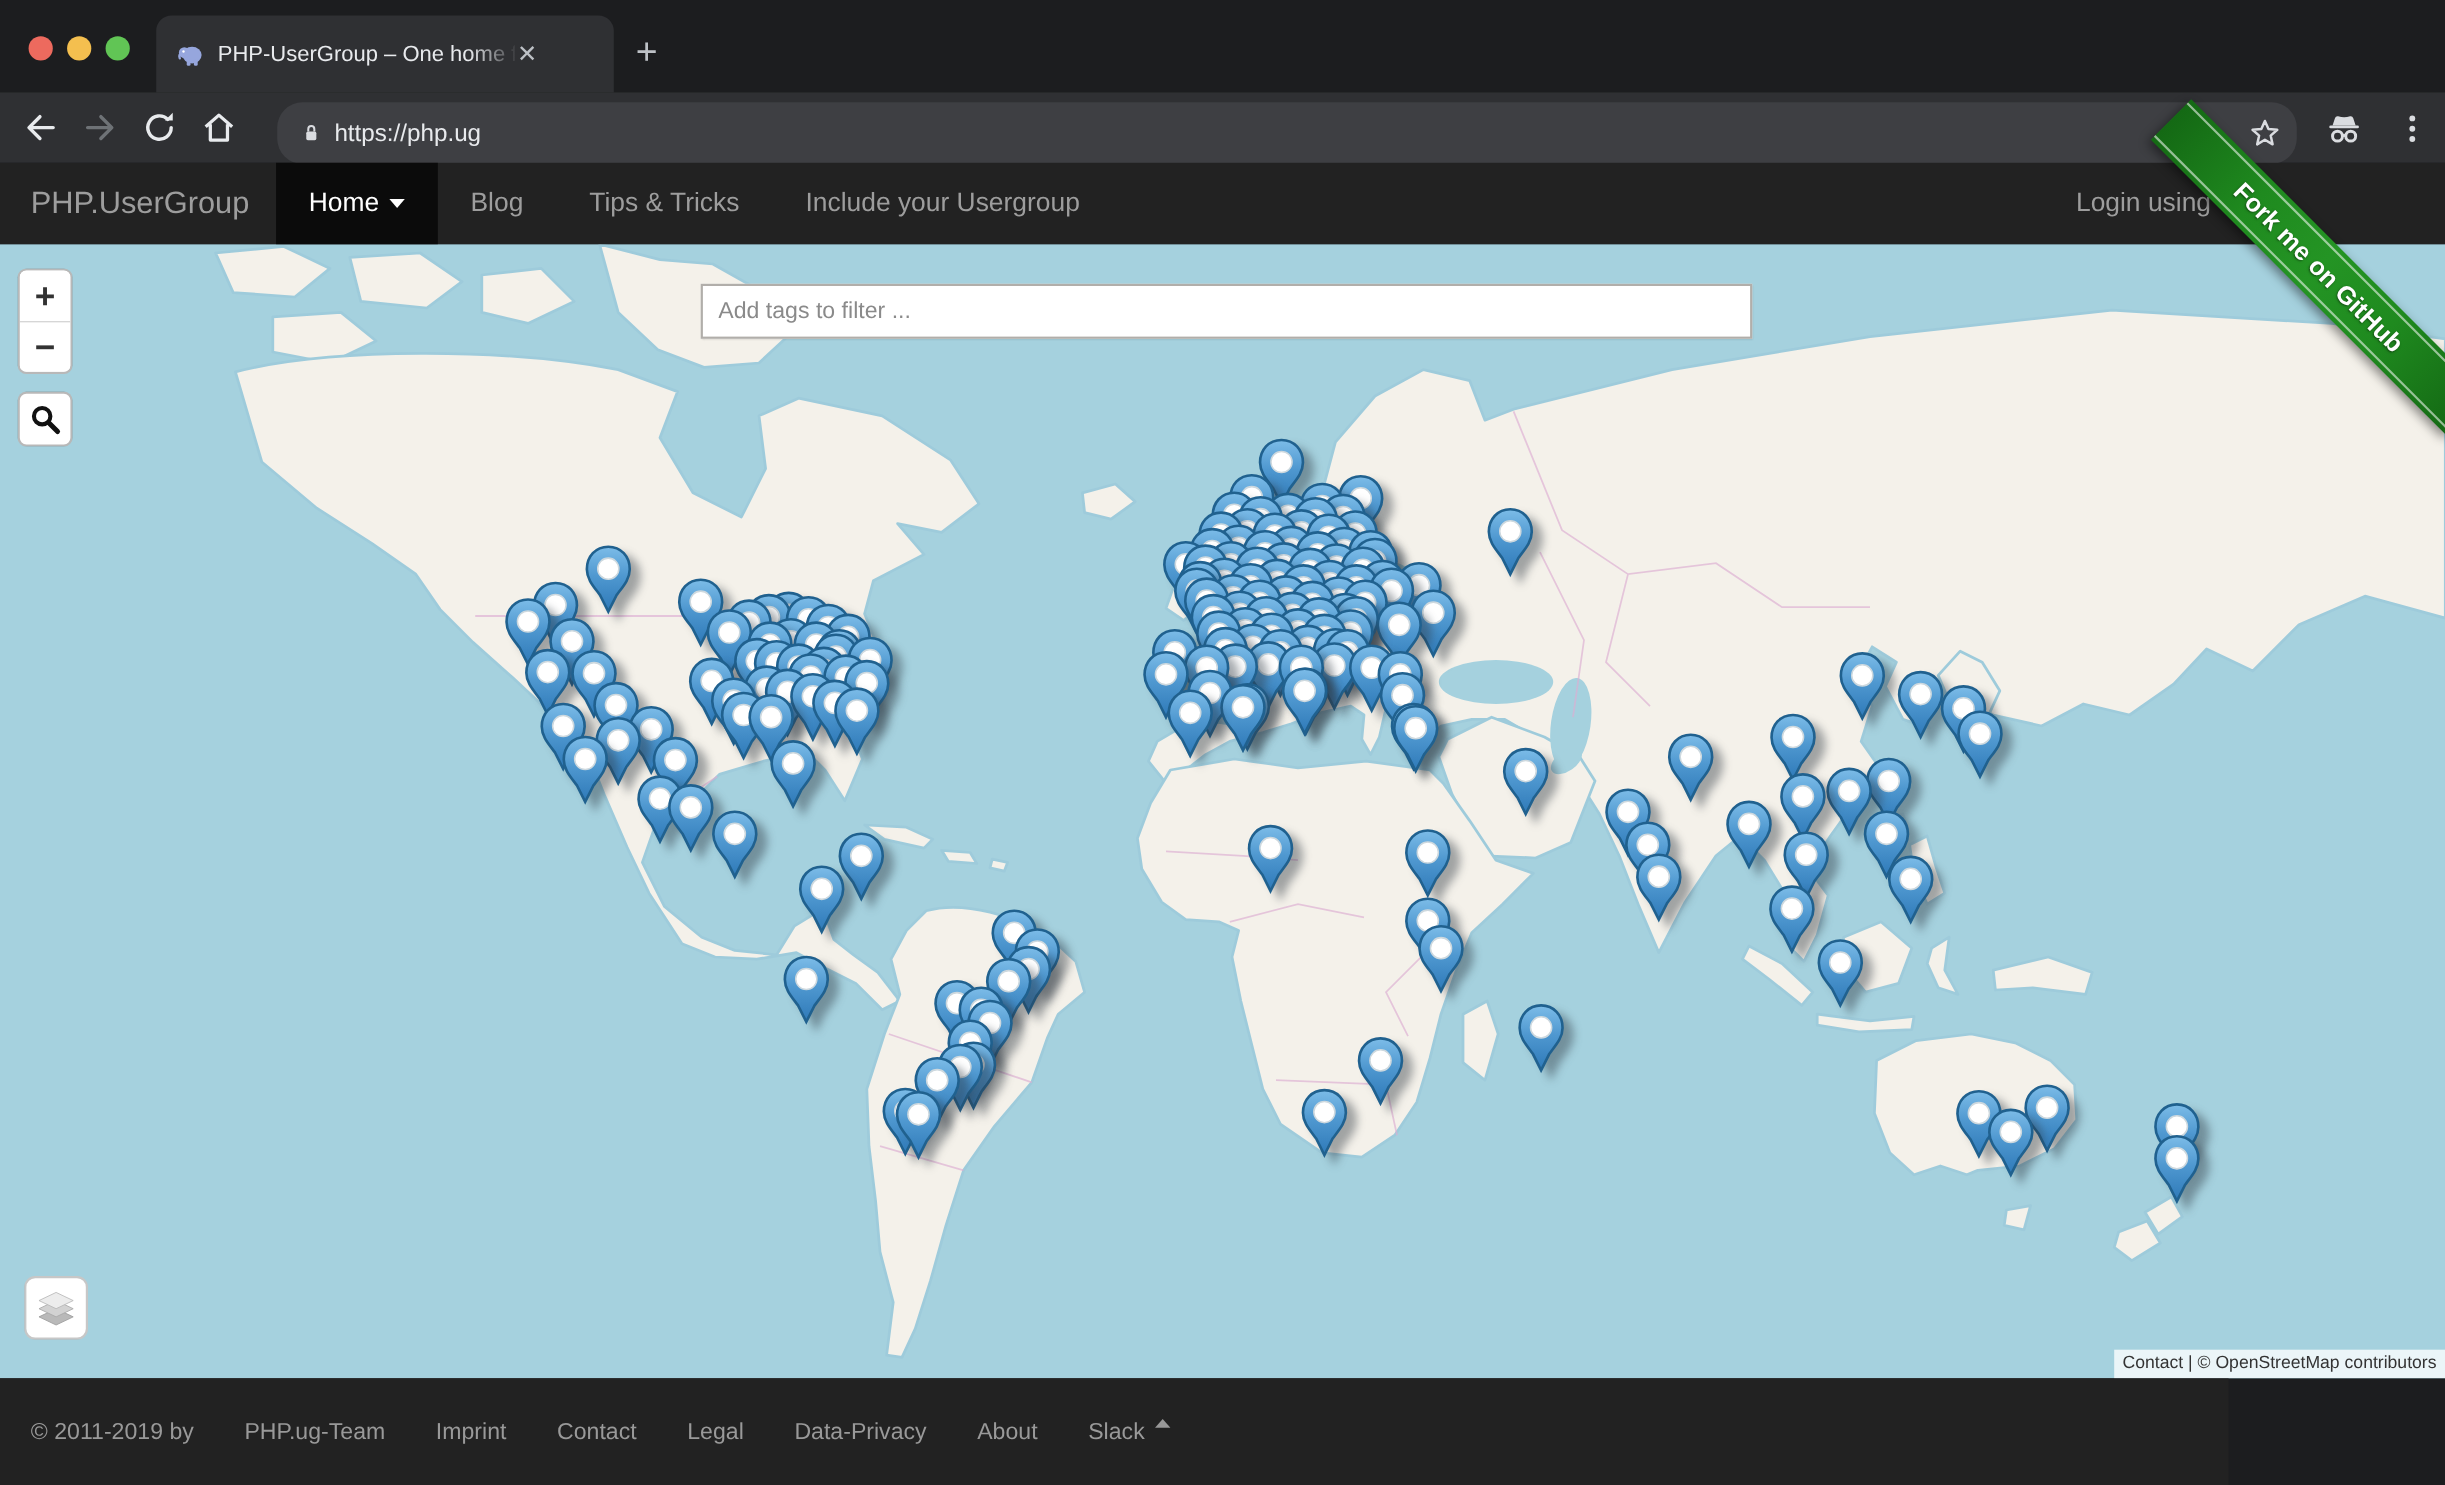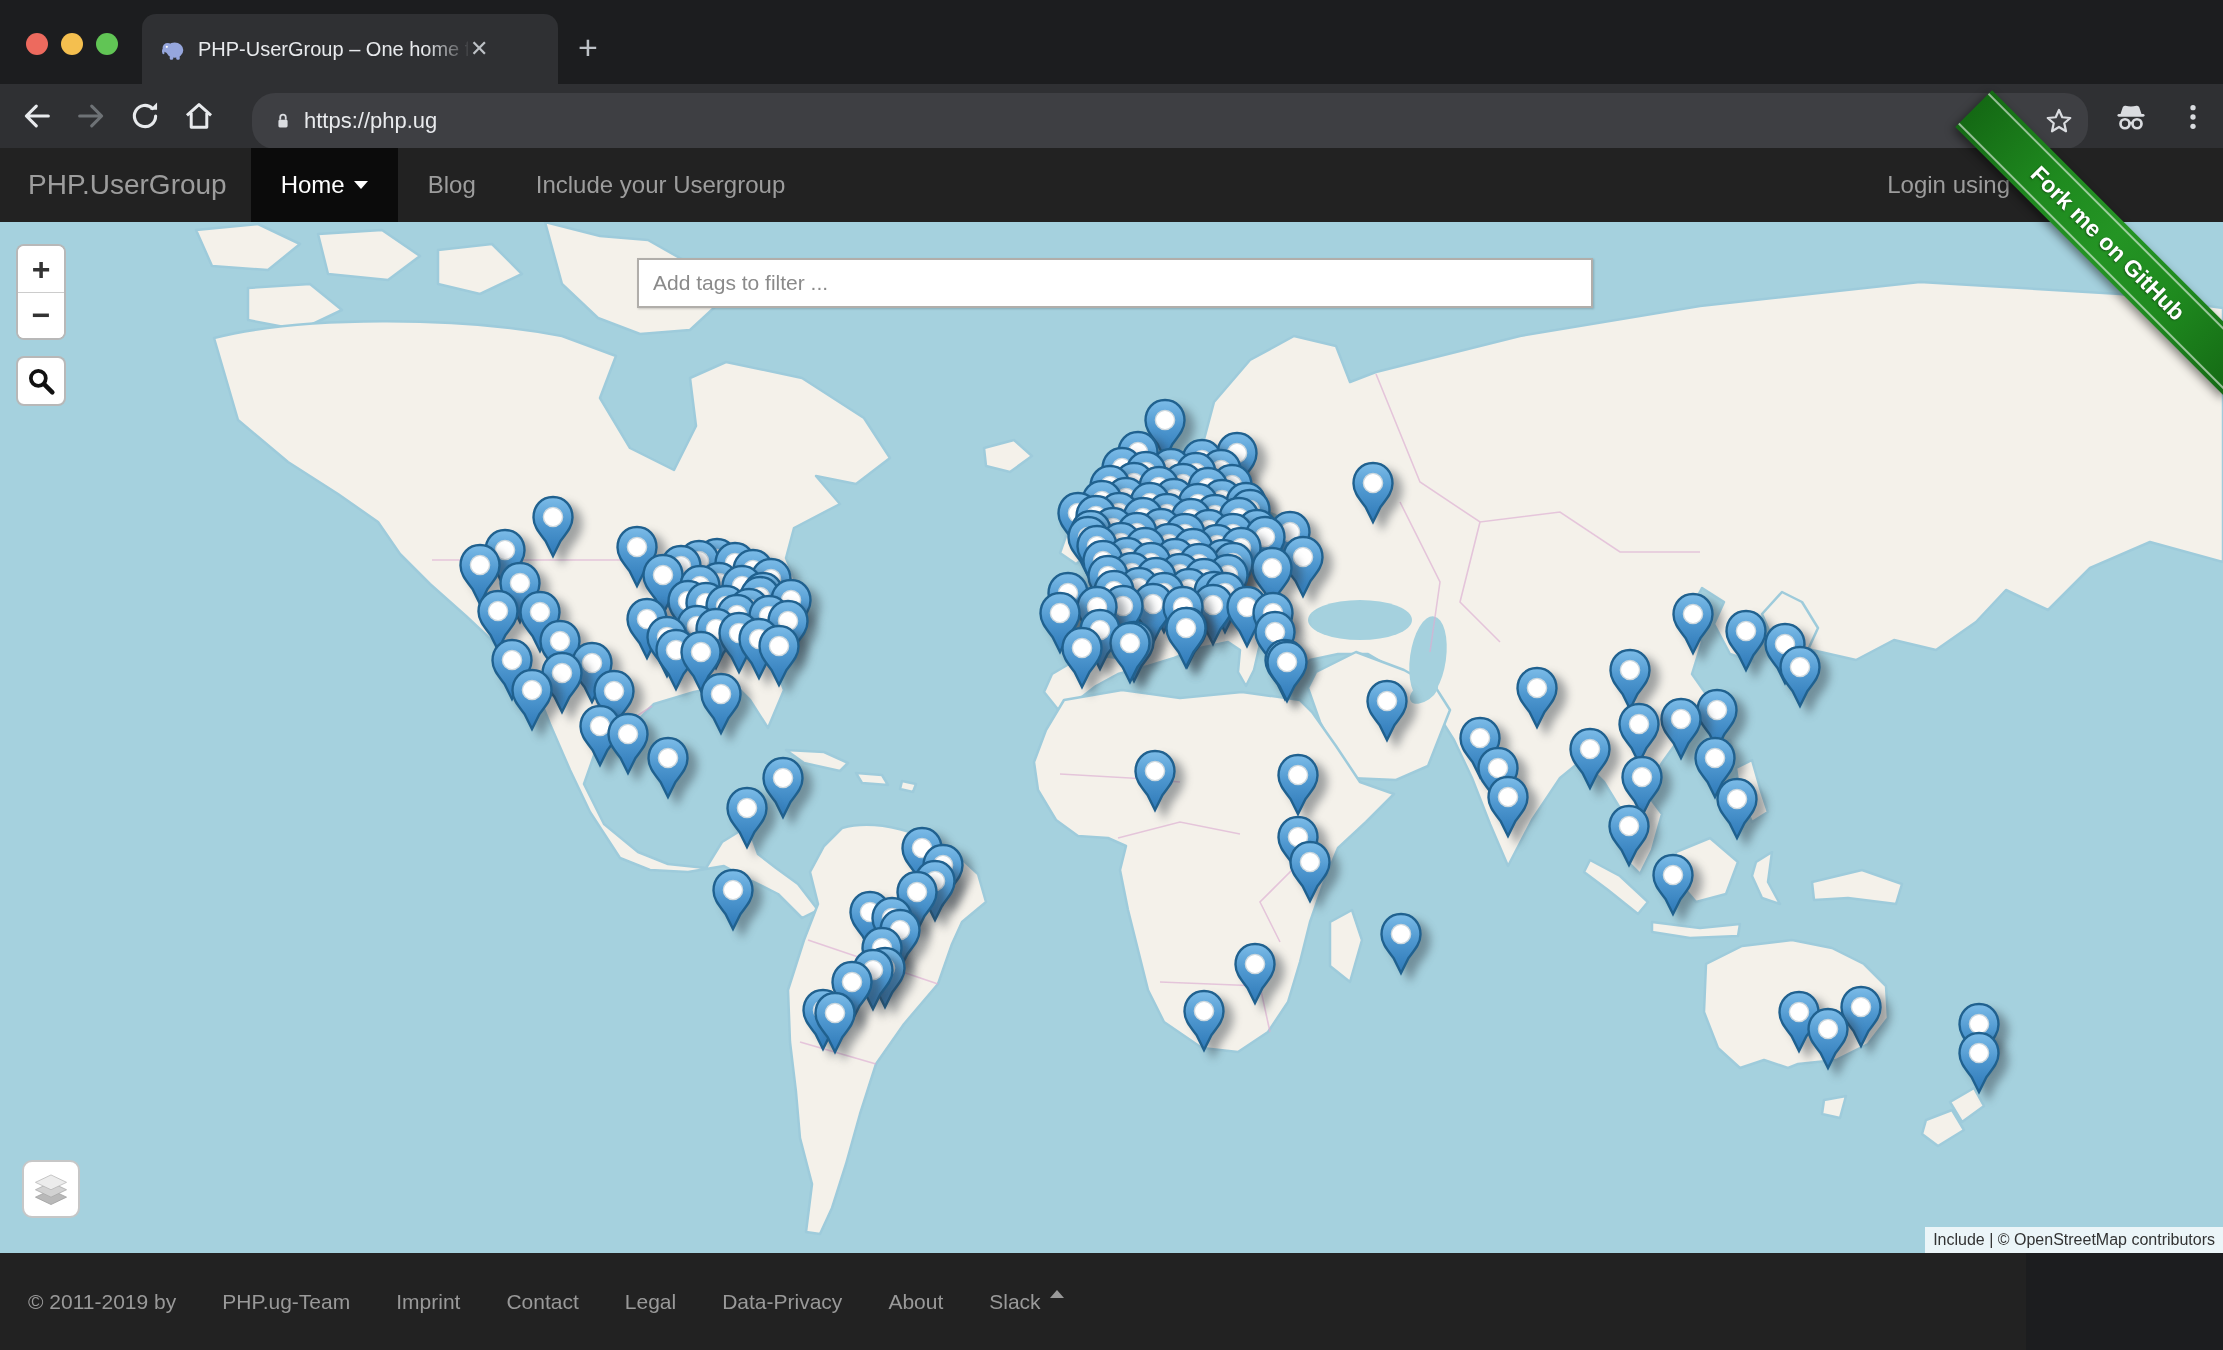--- a/index.html
+++ b/index.html
@@ -171,20 +171,23 @@
 <div class="navbar">
   <div class="brand">PHP.UserGroup</div>
   <div class="nav-item active">
     <span>Home</span>
       <span class="caret-down"></span>
   </div>
   <div class="nav-item">
     <span>Blog</span>
   </div>
   <div class="nav-item">
+    <span>Tips &amp; Tricks</span>
+  </div>
+  <div class="nav-item">
     <span>Include your Usergroup</span>
   </div>
   <div class="nav-login">
     <span>Login using</span>
       <span class="caret-down"></span>
   </div>
 </div>
 
 <div class="map">
 
@@ -2297,21 +2300,21 @@
   </div>
 
   <div class="layersctl">
     <svg width="40" height="40" viewBox="0 0 54 42">
       <polygon points="27,22 48,32 27,42 6,32" fill="#b9b9b9" stroke="#9a9a9a"></polygon>
       <polygon points="27,12 48,22 27,32 6,22" fill="#d2d2d2" stroke="#a8a8a8"></polygon>
       <polygon points="27,2 48,12 27,22 6,12" fill="#ececec" stroke="#b5b5b5"></polygon>
     </svg>
   </div>
 
-  <div class="attribution">Include | © OpenStreetMap contributors</div>
+  <div class="attribution">Contact | © OpenStreetMap contributors</div>
 </div>
 
 <div class="ribbon">
   <span>Fork me on GitHub</span>
 </div>
 
 <div class="footer">
   <div class="copyright">© 2011-2019 by</div>
   <div class="foot-link">
       <span>PHP.ug-Team</span>

